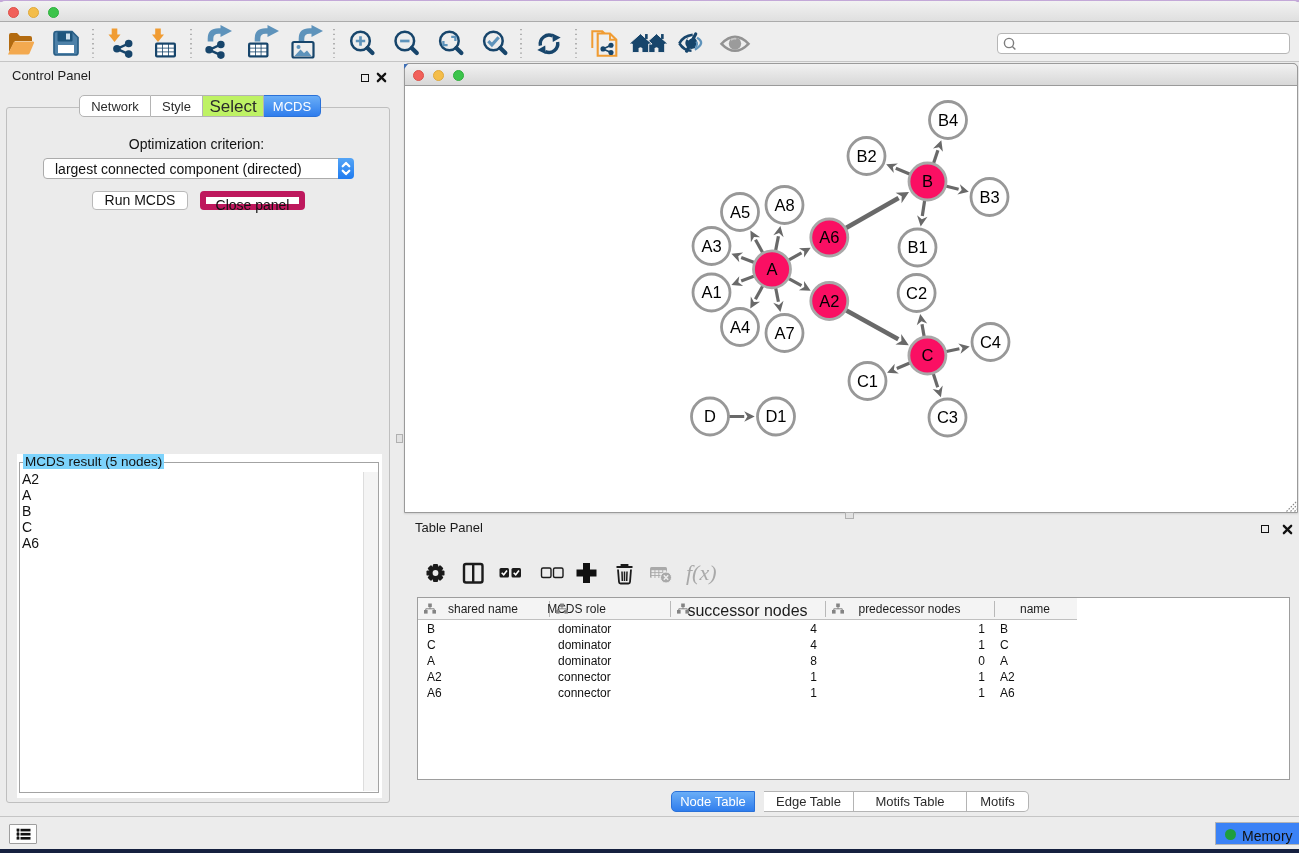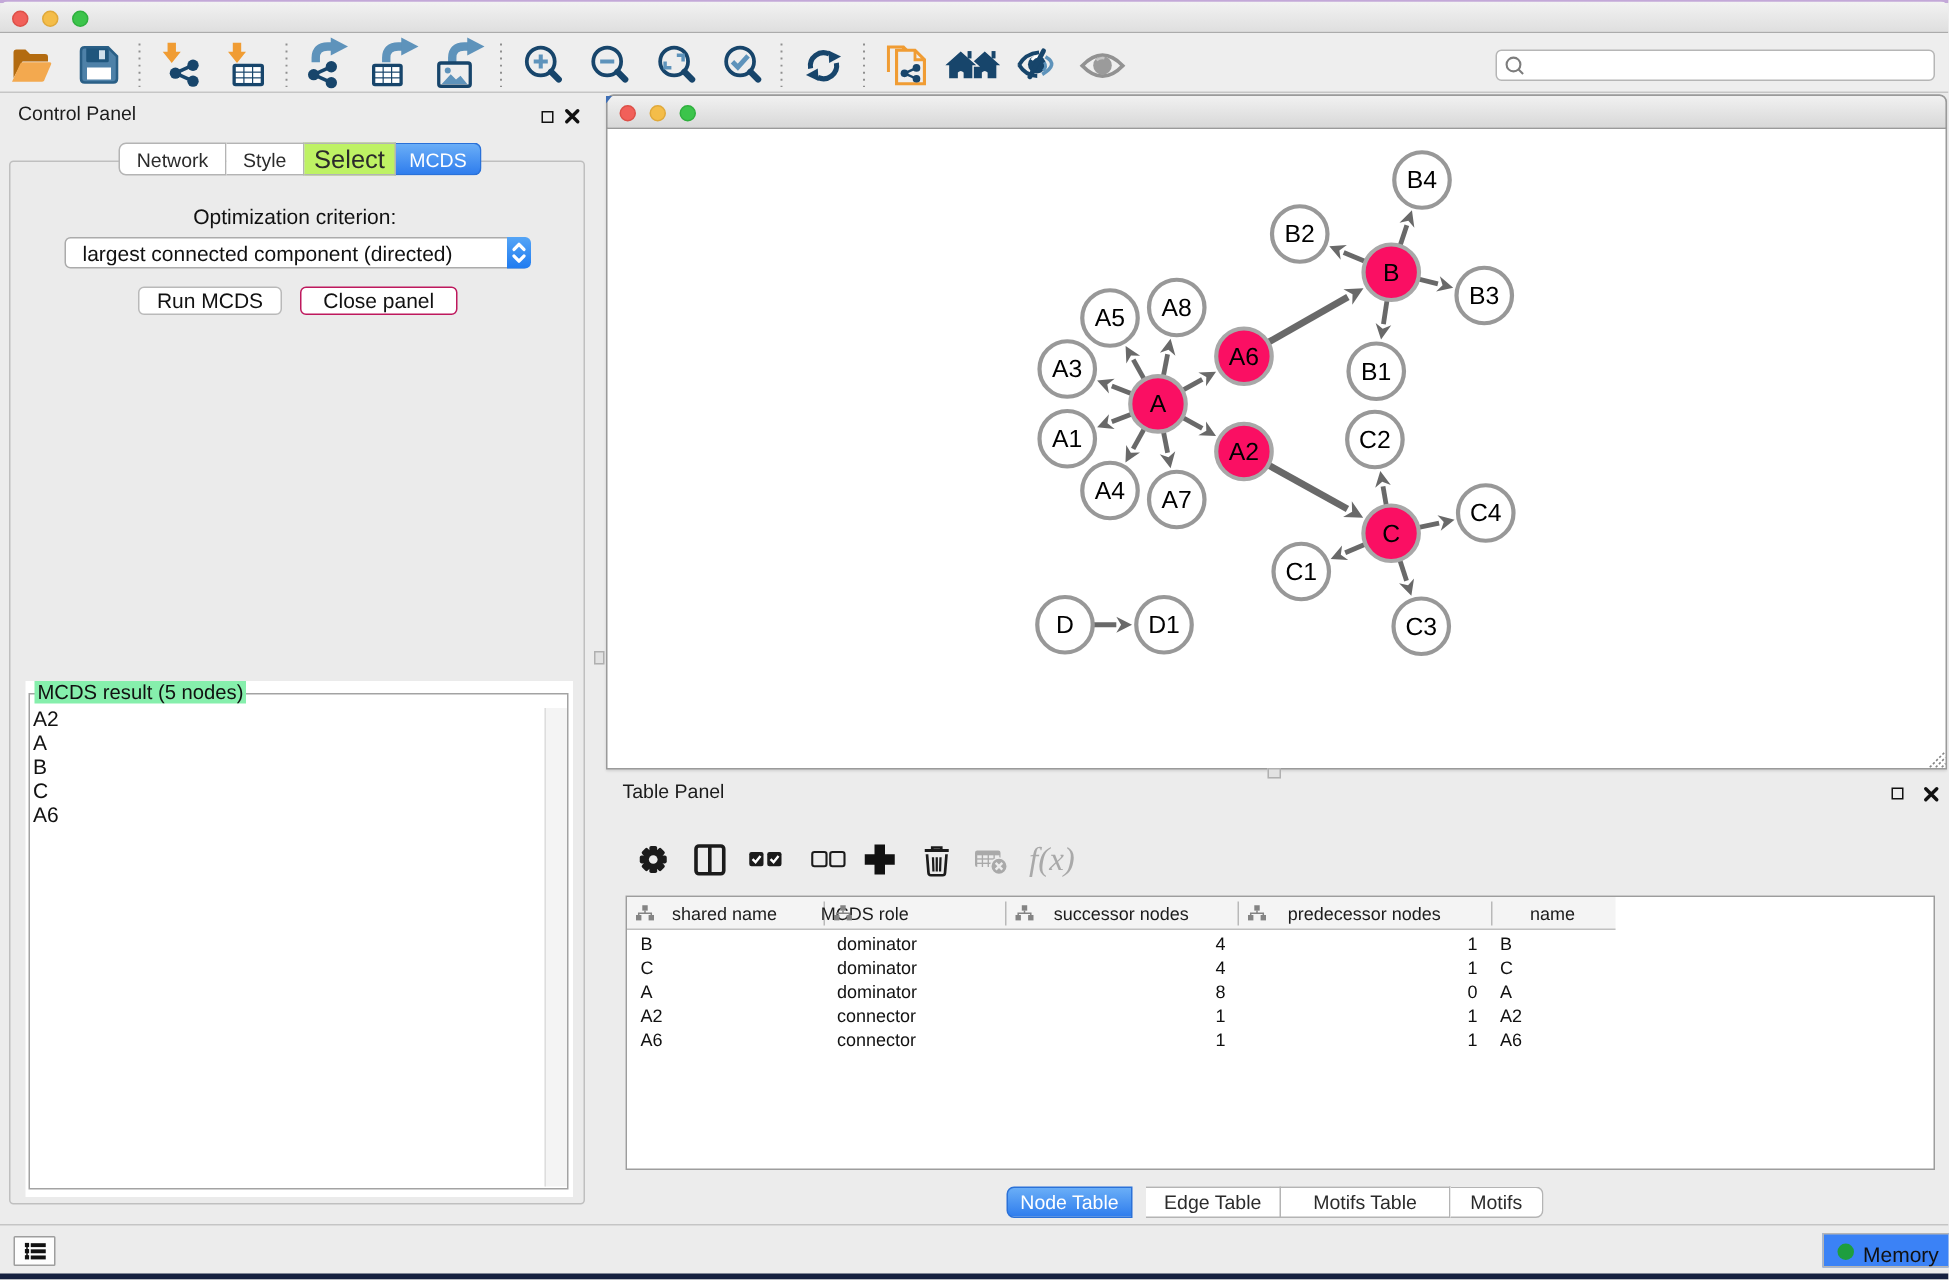--- a/index.html
+++ b/index.html
@@ -154,25 +154,25 @@
 <div class="abs" style="left:43px;top:158px;width:310px;height:21px;background:#fff;border:1px solid #ababab;border-radius:4px">
   <div class="abs" style="left:11px;top:2px;font-size:14px;color:#111">largest connected component (directed)</div>
   <div class="abs" style="left:294px;top:-1px;width:16px;height:21px;background:linear-gradient(#55a5f6,#1f7bf0);border-radius:0 4px 4px 0">
     <svg width="16" height="21" viewBox="0 0 16 21">
         <path d="M4.7 8.3 L8 4.9 L11.3 8.3" fill="none" stroke="#fff" stroke-width="2.2" stroke-linecap="round" stroke-linejoin="round"></path>
         <path d="M4.7 12.7 L8 16.1 L11.3 12.7" fill="none" stroke="#fff" stroke-width="2.2" stroke-linecap="round" stroke-linejoin="round"></path>
       </svg>
   </div>
 </div>
 <div class="abs" style="left:92px;top:191px;width:96px;height:19px;background:#fff;border:1px solid #b9b9b9;border-radius:4px;font-size:14px;color:#111;text-align:center;line-height:17px">Run MCDS</div>
-<div class="abs" style="left:200px;top:191px;width:105px;height:19px;background:#fff;border:1px solid #be185d;border-radius:4px;font-size:14px;color:#111;text-align:center;line-height:17px">Close panel</div>
+<div class="abs" style="left:200px;top:191px;width:105px;height:19px;background:#fff;border:6px solid #be185d;border-radius:4px;font-size:14px;color:#111;text-align:center;line-height:17px">Close panel</div>
 
 <div class="abs" style="left:17px;top:454px;width:365px;height:344px;background:#fff"></div>
 <div class="abs" style="left:19px;top:462px;width:360px;height:331px;border:1px solid #a3a3a3"></div>
-<div class="abs" style="left:23px;top:454px;background:#86efac;padding:0 2px;font-size:13.5px;color:#111">MCDS result (5 nodes)</div>
+<div class="abs" style="left:23px;top:454px;background:#7dd3fc;padding:0 2px;font-size:13.5px;color:#111">MCDS result (5 nodes)</div>
 <div class="abs" style="left:363px;top:472px;width:15px;height:319px;background:#f4f4f4;border-left:1px solid #ddd"></div>
 <div class="abs" style="left:22px;top:470.5px;font-size:14px;color:#111;line-height:16px">A2<br>A<br>B<br>C<br>A6</div>
 
 <div class="abs" style="left:404px;top:63px;width:894px;height:450px;background:#fff;border:1px solid #9a9a9a;border-radius:5px 5px 0 0;box-shadow:0 1px 2px rgba(0,0,0,0.12)"></div>
 <div class="abs" style="left:404px;top:63px;width:894px;height:23px;background:linear-gradient(#f1f1f1,#d8d8d8);border:1px solid #9a9a9a;border-radius:5px 5px 0 0">
   <div class="abs" style="left:7.5px;top:5.5px;width:11px;height:11px;border-radius:50%;background:#f1605a;border:0.5px solid #dd5048"></div>
   <div class="abs" style="left:27.5px;top:5.5px;width:11px;height:11px;border-radius:50%;background:#f4bd49;border:0.5px solid #e0a93a"></div>
   <div class="abs" style="left:47.5px;top:5.5px;width:11px;height:11px;border-radius:50%;background:#3cc44b;border:0.5px solid #2fb03e"></div>
 </div>
 <svg class="abs" style="left:404px;top:64px" width="4" height="5" viewBox="0 0 4 5">
@@ -343,21 +343,21 @@
 <div class="abs" style="left:516px;top:602px;width:121px;text-align:center;font-size:12px;color:#1c1c1c">MCDS role</div>
 <svg class="abs" style="left:555px;top:603px" width="14" height="12" viewBox="0 0 14 12">
     <g fill="#848484">
       <rect x="5.2" y="0.5" width="3.6" height="3.6"></rect>
       <rect x="1" y="7" width="3.6" height="3.6"></rect>
       <rect x="9.4" y="7" width="3.6" height="3.6"></rect>
     </g>
     <path d="M7 4 L7 5.8 M2.8 7 L2.8 5.8 L11.2 5.8 L11.2 7" fill="none" stroke="#848484" stroke-width="1"></path>
   </svg>
 <div class="abs" style="left:670px;top:601px;width:1px;height:16px;background:#b9b9b9"></div>
-<div class="abs" style="left:670px;top:602px;width:155px;text-align:center;font-size:12px;color:#1c1c1c">successor nodes</div>
+<div class="abs" style="left:670px;top:602px;width:155px;text-align:center;font-size:16px;color:#1c1c1c">successor nodes</div>
 <svg class="abs" style="left:676px;top:603px" width="14" height="12" viewBox="0 0 14 12">
     <g fill="#848484">
       <rect x="5.2" y="0.5" width="3.6" height="3.6"></rect>
       <rect x="1" y="7" width="3.6" height="3.6"></rect>
       <rect x="9.4" y="7" width="3.6" height="3.6"></rect>
     </g>
     <path d="M7 4 L7 5.8 M2.8 7 L2.8 5.8 L11.2 5.8 L11.2 7" fill="none" stroke="#848484" stroke-width="1"></path>
   </svg>
 <div class="abs" style="left:825px;top:601px;width:1px;height:16px;background:#b9b9b9"></div>
 <div class="abs" style="left:825px;top:602px;width:169px;text-align:center;font-size:12px;color:#1c1c1c">predecessor nodes</div>

